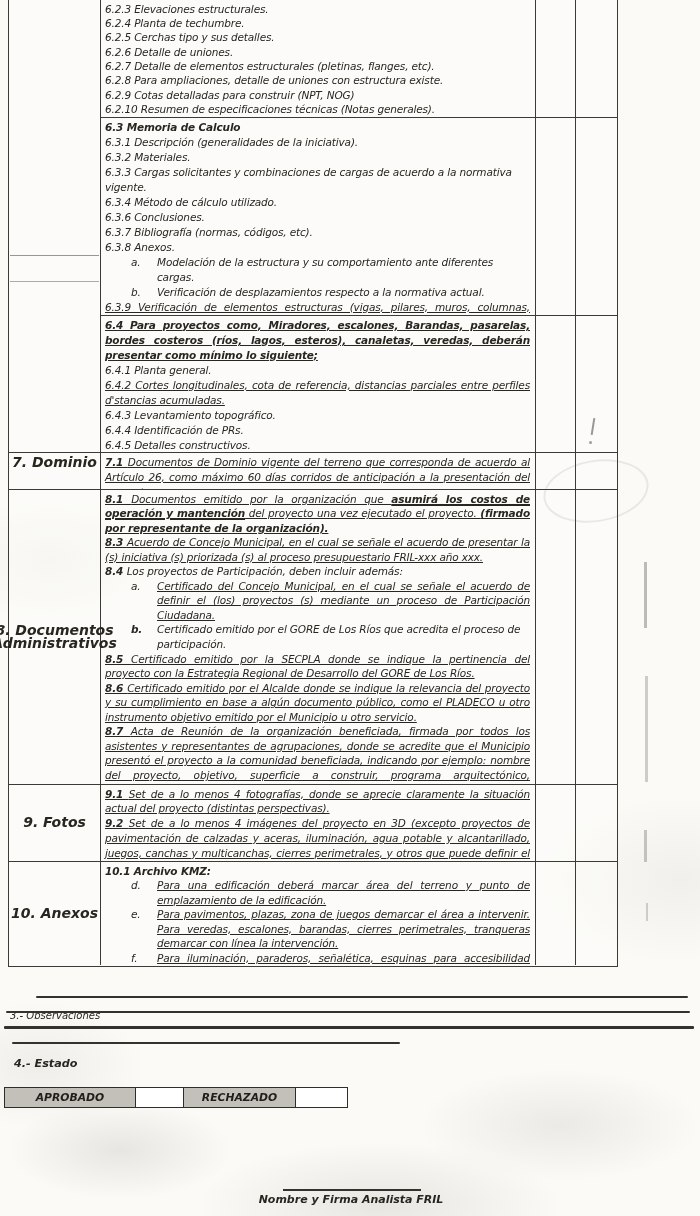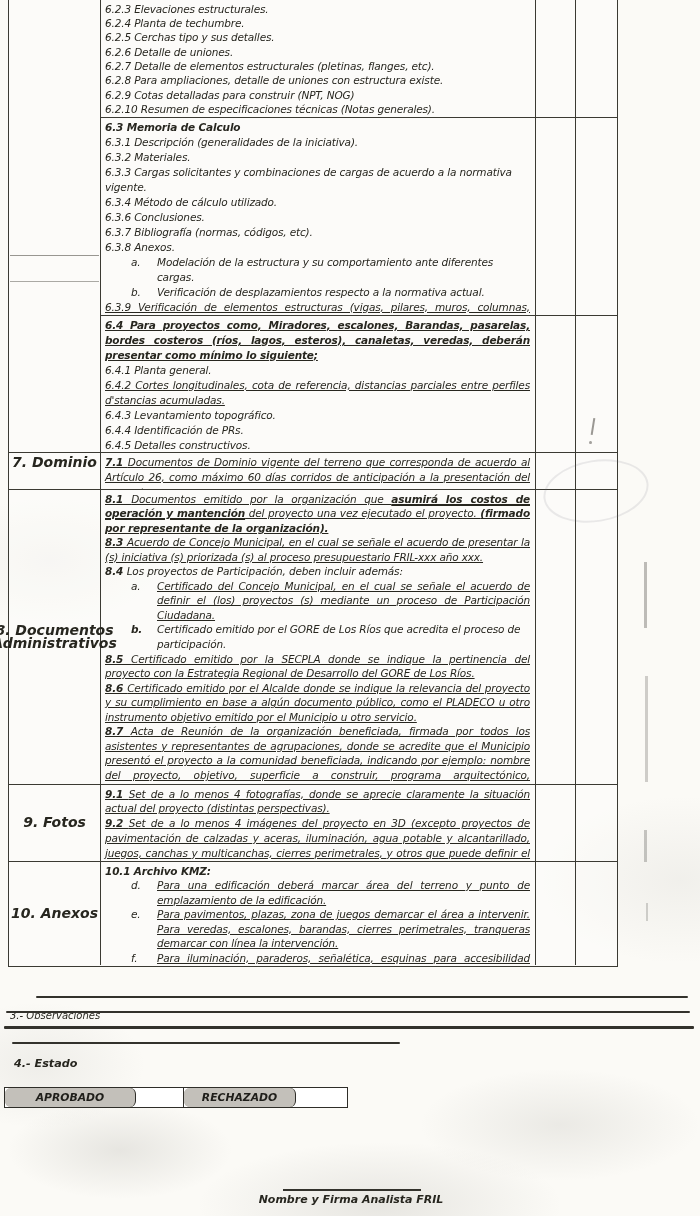--- a/index.html
+++ b/index.html
@@ -59,21 +59,21 @@
   
   .estado-title{position:absolute;left:14px;top:1057px;font-weight:700;font-size:11.2px;}
   .estado-table{
     position:absolute;left:4px;top:1087px;width:344px;height:21px;box-sizing:border-box;
     border:1.9px solid #2e2d28;display:grid;grid-template-columns:131px 48px 112px 1fr;
     background:#fff;
   }
   .ecell{box-sizing:border-box;border-right:1.9px solid #2e2d28;display:flex;align-items:center;justify-content:center;}
   .ecell:last-child{border-right:none;}
   .ecell span{font-weight:700;font-size:10.8px;color:#1f1e1a;}
-  .ecell.shade{background:repeating-linear-gradient(135deg,#c3c0ba 0 2px,#abc 0 0),repeating-linear-gradient(45deg,#c1beb8 0 2px,#a9a6a0 2px 4px);border-radius:6px;}
+  .ecell.shade{background:repeating-linear-gradient(135deg,#c3c0ba 0 2px,#abc 0 0),repeating-linear-gradient(45deg,#c1beb8 0 2px,#a9a6a0 2px 4px);}
   
   .sig-line{position:absolute;left:283px;top:1189px;width:138px;height:1.9px;background:#33322c;}
   .sig-label{position:absolute;left:240px;top:1193px;width:222px;text-align:center;font-weight:700;font-size:11px;}
   
   .artifact{position:absolute;pointer-events:none;}
   .a-leftline1{left:10px;top:255px;width:89px;height:1.2px;background:rgba(70,68,60,.55);}
   .a-leftline2{left:10px;top:281px;width:89px;height:1.2px;background:rgba(70,68,60,.45);}
   .a-stamp{left:543px;top:460px;width:102px;height:58px;border:2px solid rgba(110,108,120,.13);border-radius:50%;transform:rotate(-9deg);}
   .a-pen1{left:592px;top:418px;width:1.6px;height:17px;background:rgba(55,52,46,.5);transform:rotate(9deg);}
   .a-pen2{left:589px;top:441px;width:2.5px;height:3px;background:rgba(55,52,46,.45);border-radius:50%;}

